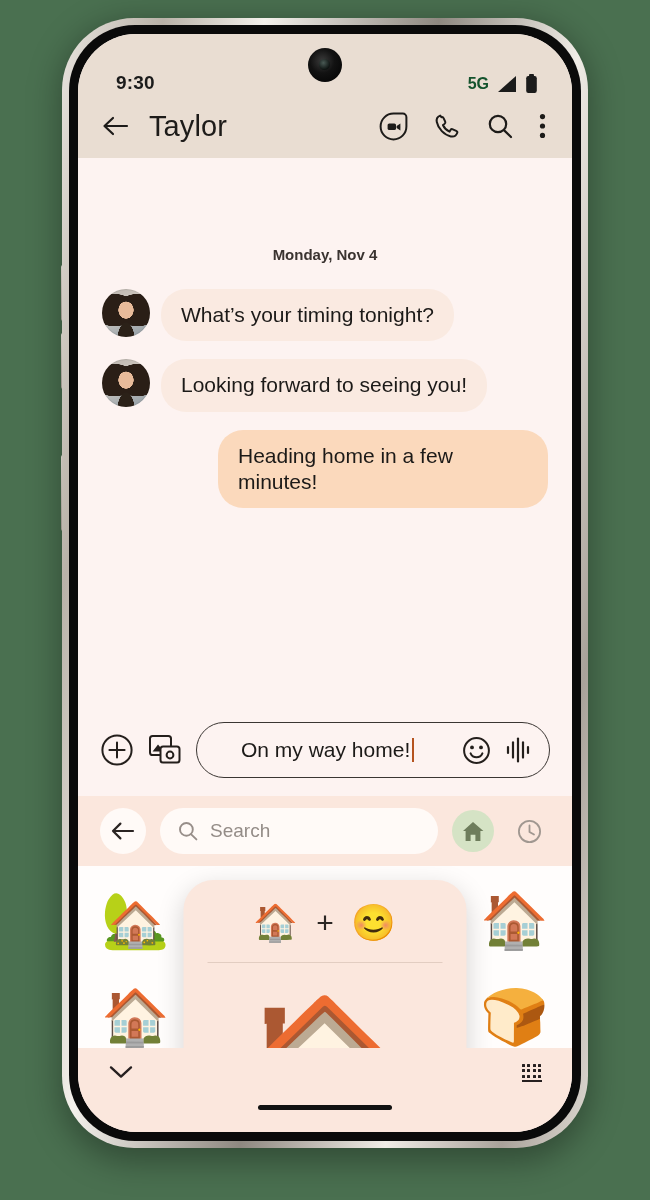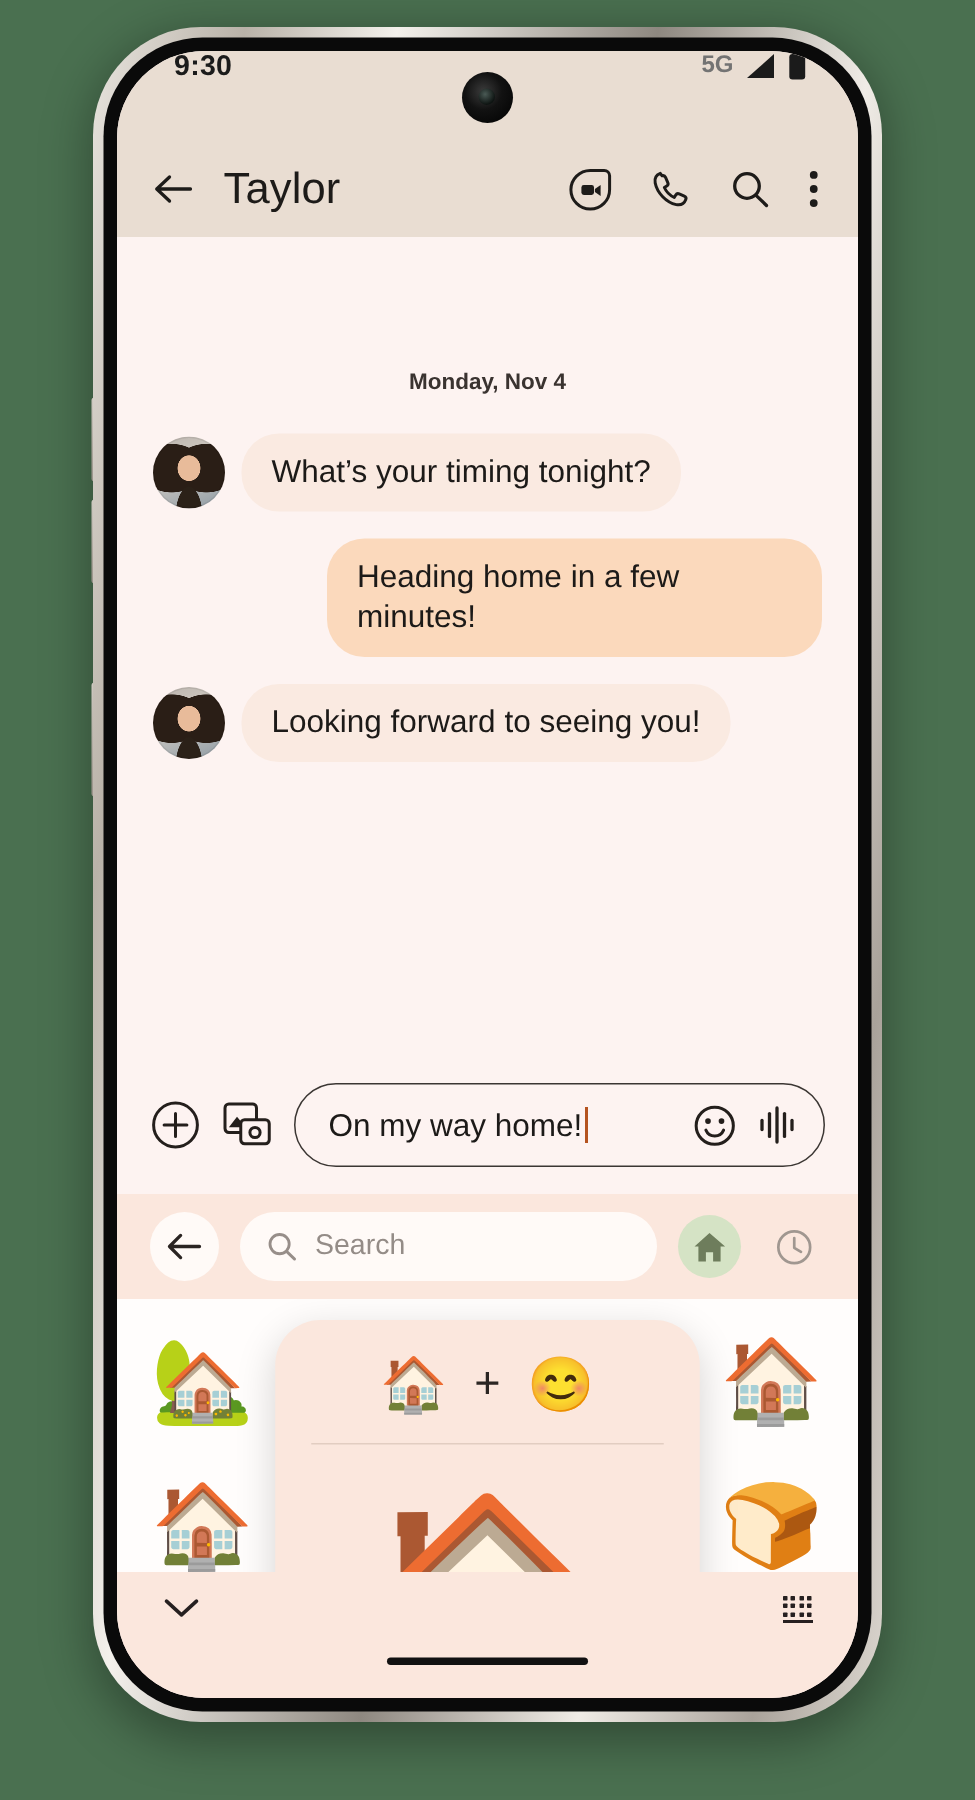--- a/index.html
+++ b/index.html
@@ -51,29 +51,29 @@
     width: 4px;
     border-radius: 2px;
     background: linear-gradient(180deg,#cfc9c1,#9a938a);
   }
 
   
   .status-bar {
     height: 60px;
     background: #e9ddd2;
     display: flex;
-    align-items: flex-start;
+    align-items: flex-end;
     justify-content: space-between;
     padding: 0 34px 0 38px;
     flex: 0 0 auto;
     position: relative;
   }
   .status-time { font-size: 19px; font-weight: 600; color: #1b1b1b; letter-spacing: .2px; }
   .status-right { display: flex; align-items: center; gap: 7px; }
-  .net-label { font-size: 16px; font-weight: 700; color: #737373; }
+  .net-label { font-size: 16px; font-weight: 700; color: #14532d; }
   .camera-hole {
     position: absolute;
     left: 50%; top: 14px;
     transform: translateX(-50%);
     width: 34px; height: 34px;
     border-radius: 50%;
     background: radial-gradient(circle at 42% 38%, #3b3b3b 0%, #121212 42%, #000 100%);
   }
   .camera-hole::after {
     content:""; position:absolute; left:11px; top:11px;
@@ -110,21 +110,21 @@
     flex-direction: column;
     min-height: 0;
   }
   .date-sep {
     text-align: center;
     font-size: 15px;
     font-weight: 700;
     color: #3a3330;
     margin: 70px 0 26px;
   }
-  .msg-row { display: flex; align-items: center; gap: 11px; margin-bottom: 18px; }
+  .msg-row { display: flex; align-items: flex-start; gap: 11px; margin-bottom: 18px; }
   .msg-row.out { justify-content: flex-end; }
   .avatar {
     width: 48px; height: 48px; border-radius: 50%;
     flex: 0 0 48px;
     background:
       radial-gradient(ellipse at 50% 112%, #2b2118 0% 26%, transparent 27%),
       radial-gradient(ellipse at 50% 44%, #e8bb9a 0% 22%, transparent 23%),
       radial-gradient(ellipse at 26% 44%, #2a1e16 0% 42%, transparent 43%),
       radial-gradient(ellipse at 74% 44%, #2a1e16 0% 42%, transparent 43%),
       linear-gradient(160deg,#b9b2ab 0%,#d3cdc6 40%,#8d9aa3 100%);
@@ -161,20 +161,21 @@
     gap: 14px;
     background: #fdf3f1;
   }
   .compose-text {
     flex: 1;
     font-size: 21px;
     color: #1c1a18;
     white-space: nowrap;
     overflow: hidden;
     position: relative;
+    margin-left: 22px;
   }
   .caret {
     display: inline-block;
     width: 2px; height: 24px;
     background: #b5531f;
     vertical-align: -5px;
     margin-left: 2px;
   }
 
   
@@ -350,27 +351,27 @@
   </div>
 
   <div class="conversation">
     <div class="date-sep">Monday, Nov 4</div>
 
     <div class="msg-row">
       <div class="avatar"></div>
       <div class="bubble in">What’s your timing tonight?</div>
     </div>
 
-    <div class="msg-row out">
-      <div class="bubble out">Heading home in a few minutes!</div>
-    </div>
-
     <div class="msg-row">
       <div class="avatar"></div>
       <div class="bubble in">Looking forward to seeing you!</div>
+    </div>
+
+    <div class="msg-row out">
+      <div class="bubble out">Heading home in a few minutes!</div>
     </div>
   </div>
 
   <div class="compose">
     <div class="icon-btn">
       <svg width="34" height="34" viewBox="0 0 34 34">
         <circle cx="17" cy="17" r="14.6" fill="none" stroke="#241f1c" stroke-width="2"></circle>
         <path d="M17 9.4 V24.6 M9.4 17 H24.6" stroke="#241f1c" stroke-width="2" stroke-linecap="round"></path>
       </svg>
     </div>

